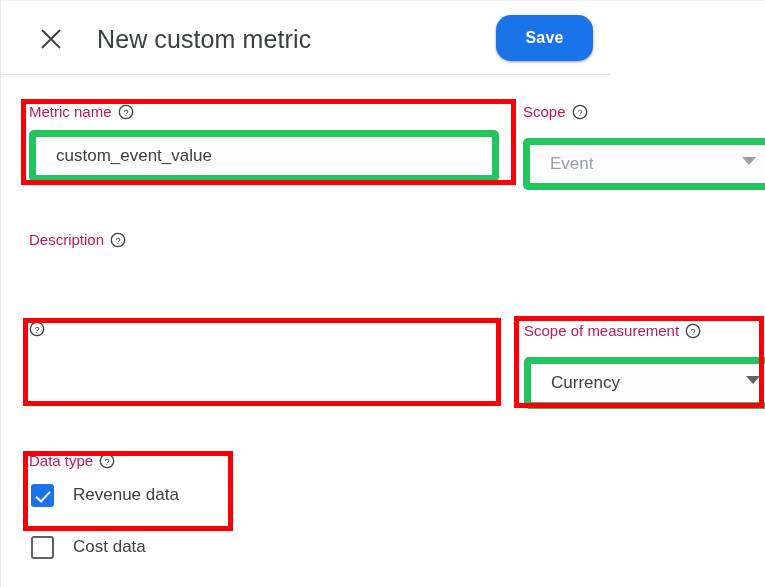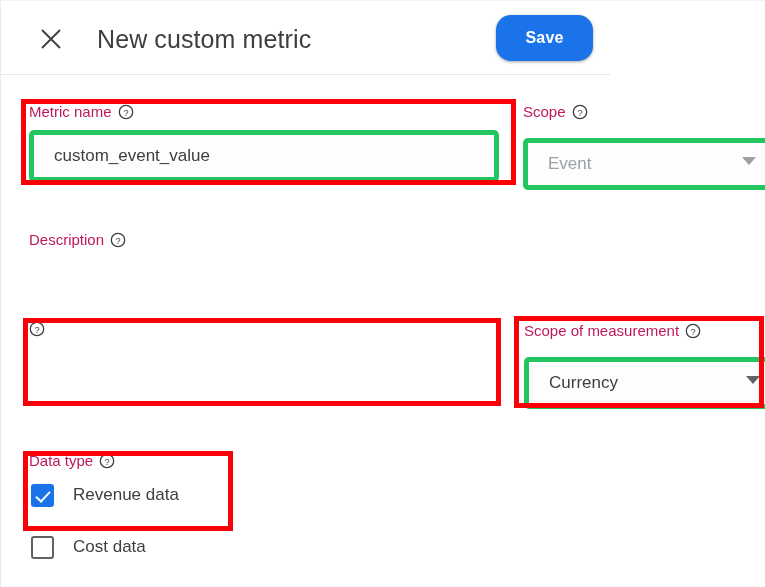--- a/index.html
+++ b/index.html
@@ -91,21 +91,21 @@
     justify-content: center;
     cursor: pointer;
     flex: none;
   }
   .help-icon svg { display: block; }
 
   .textbox {
     width: 100%;
     height: 52px;
     background: #fdfdfd;
-    border: 5px solid #22c55e;
+    border: 7px solid #22c55e;
     border-radius: 5px;
     font-family: "Liberation Sans", sans-serif;
     font-size: 17px;
     color: #3c4043;
     padding: 16px 20px;
     outline: none;
   }
   .textbox::placeholder { color: #9aa0a6; }
   .textbox.disabled {
     color: #9aa0a6;

